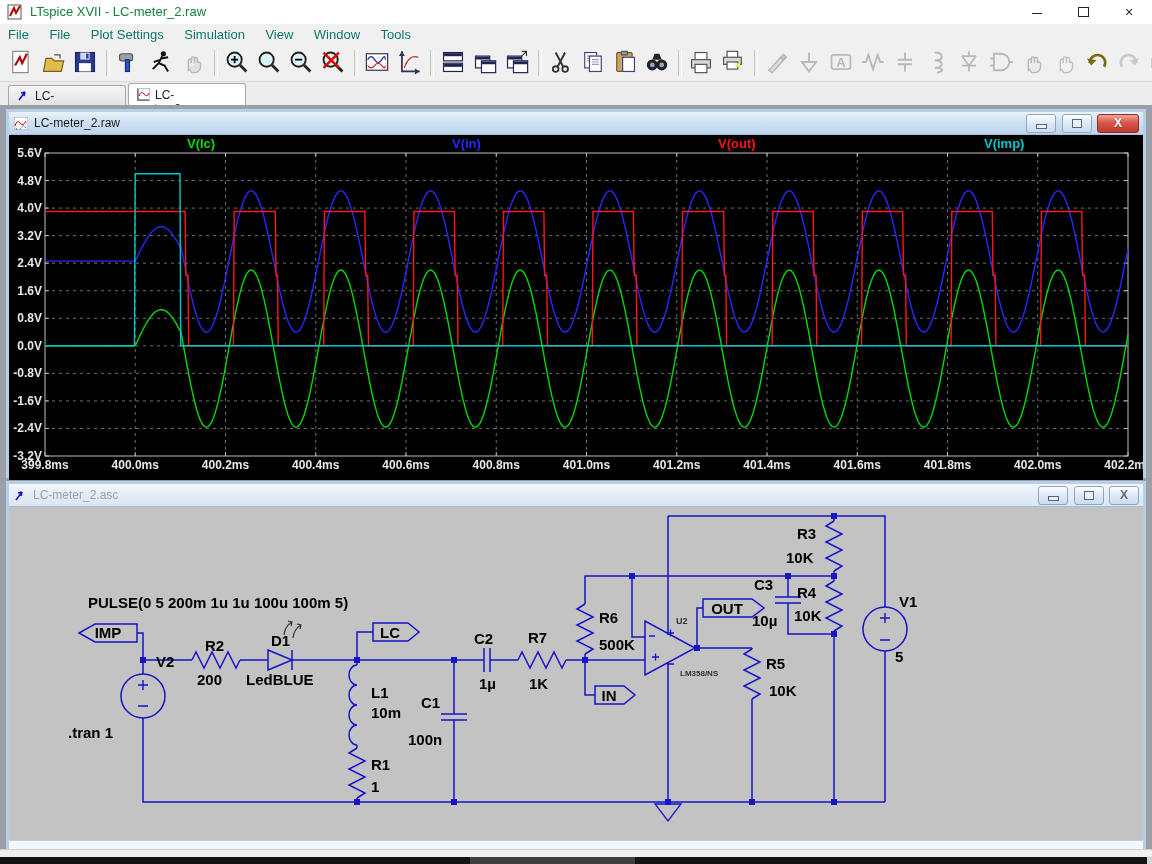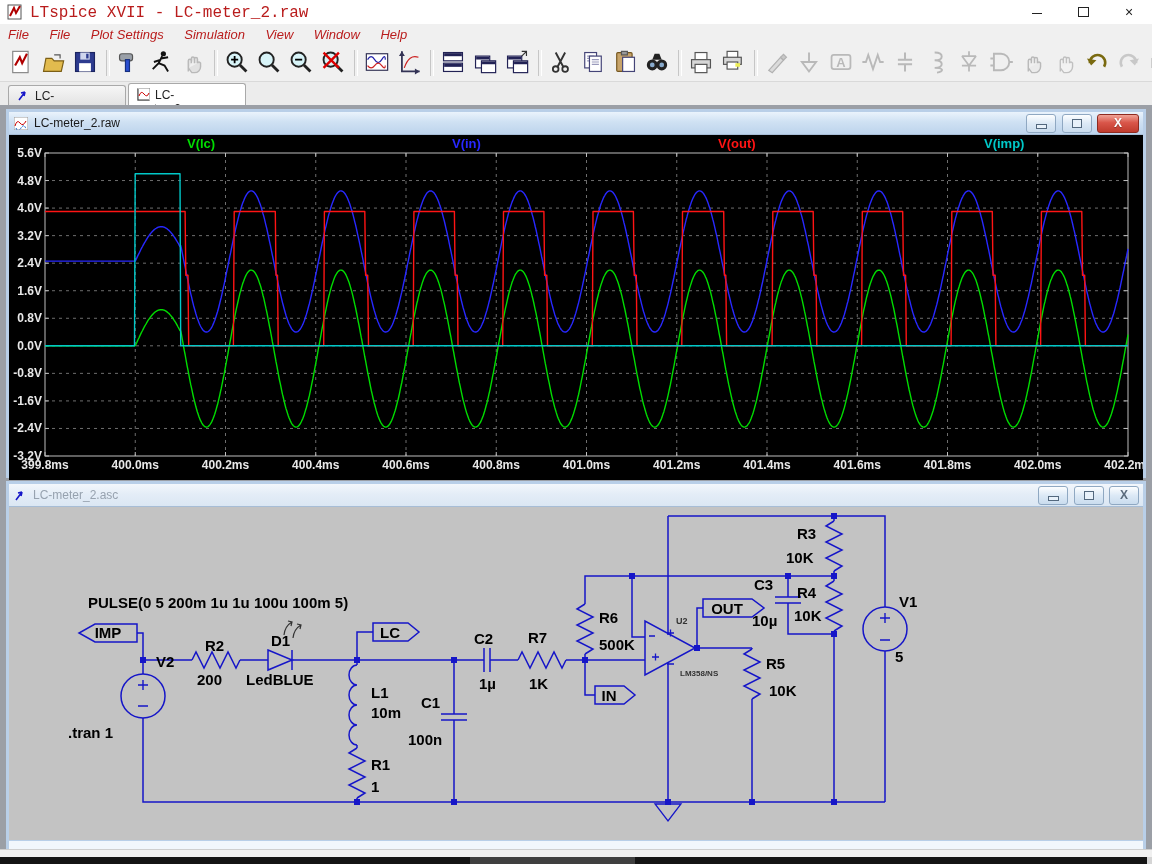--- a/index.html
+++ b/index.html
@@ -1,27 +1,27 @@
 <!DOCTYPE html>
 <html><head>
 <meta charset="utf-8">
 <style>
   html,body{margin:0;padding:0;}
   body{width:1152px;height:864px;position:relative;overflow:hidden;
        font-family:"Liberation Sans",sans-serif;background:#f0f0f0;-webkit-font-smoothing:antialiased;}
   
   #titlebar{position:absolute;left:0;top:0;width:1152px;height:24px;background:#ffffff;border-bottom:1px solid #e4e4e4;}
   #titlebar .appicon{position:absolute;left:7px;top:4px;}
-  #titlebar .title{position:absolute;left:30px;top:4px;font-size:16px;color:#b91c1c;font-family:Liberation Mono, monospace;}
+  #titlebar .title{position:absolute;left:30px;top:4px;font-size:13px;color:#15803d;}
   .winbtn{position:absolute;top:0;width:46px;height:24px;text-align:center;color:#222;}
   .winbtn .glyph-min{display:inline-block;width:10px;height:1px;background:#222;margin-top:12px;}
   .winbtn .glyph-restore{display:inline-block;width:9px;height:8px;border:1px solid #222;margin-top:7px;}
   .winbtn.close{font-size:14px;line-height:24px;}
   #menubar{position:absolute;left:0;top:24px;width:1152px;height:21px;background:#f0f0f0;}
-  #menubar span{display:inline-block;padding:3px 8px 0 8px;font-size:13px;color:#b91c1c;font-style:italic;}
+  #menubar span{display:inline-block;padding:3px 8px 0 8px;font-size:13px;color:#0f766e;}
   #toolbar{position:absolute;left:0;top:45px;width:1152px;height:37px;background:#f0f0f0;
            border-bottom:1px solid #d9d9d9;white-space:nowrap;overflow:hidden;padding-left:6px;box-sizing:border-box;}
   .tbtn{display:inline-block;width:28px;height:28px;margin:4px 2px 0 2px;vertical-align:top;}
   .tbtn svg{width:26px;height:26px;}
   .tbtn.disabled{filter:grayscale(100%);opacity:.45;}
   .tsep{display:inline-block;width:2px;height:26px;margin:5px 4px 0 4px;border-left:1px solid #c6c6c6;border-right:1px solid #ffffff;vertical-align:top;}
   #tabbar{position:absolute;left:0;top:82px;width:1152px;height:23px;background:#ececec;border-bottom:1px solid #bfbfbf;}
   .tab{position:absolute;bottom:0;height:20px;border:1px solid #a9a9a9;border-bottom:none;border-radius:3px 3px 0 0;
        background:linear-gradient(#f6f6f6,#e3e3e3);font-size:12px;color:#222;padding:3px 10px 0 8px;box-sizing:border-box;}
   .tab.active{background:#ffffff;height:22px;padding-top:4px;}
@@ -72,21 +72,21 @@
   <span class="winbtn close" style="right:0;">×</span>
 </div>
 
 <div id="menubar">
   <span>File</span>
   <span>File</span>
   <span>Plot Settings</span>
   <span>Simulation</span>
   <span>View</span>
   <span>Window</span>
-  <span>Help</span>
+  <span>Tools</span>
 </div>
 
 <div id="toolbar"><span class="tbtn"><svg viewBox="0 0 22 22">
         <rect x="4" y="2" width="13" height="18" fill="#fff" stroke="#888"></rect>
         <path d="M6 14 L10 7 L12 12 L16 4" stroke="#b00000" fill="none" stroke-width="1.8"></path>
       </svg></span><span class="tbtn"><svg viewBox="0 0 22 22">
         <path d="M3 19 L5 8 H10 L12 10 H20 L18 19 Z" fill="#e2bb4e" stroke="#7c5f16"></path>
         <path d="M12 5 h5 v3" stroke="#555" fill="none"></path>
       </svg></span><span class="tbtn"><svg viewBox="0 0 22 22">
         <rect x="3" y="3" width="16" height="16" fill="#2d3b8f" stroke="#1a2460"></rect>

